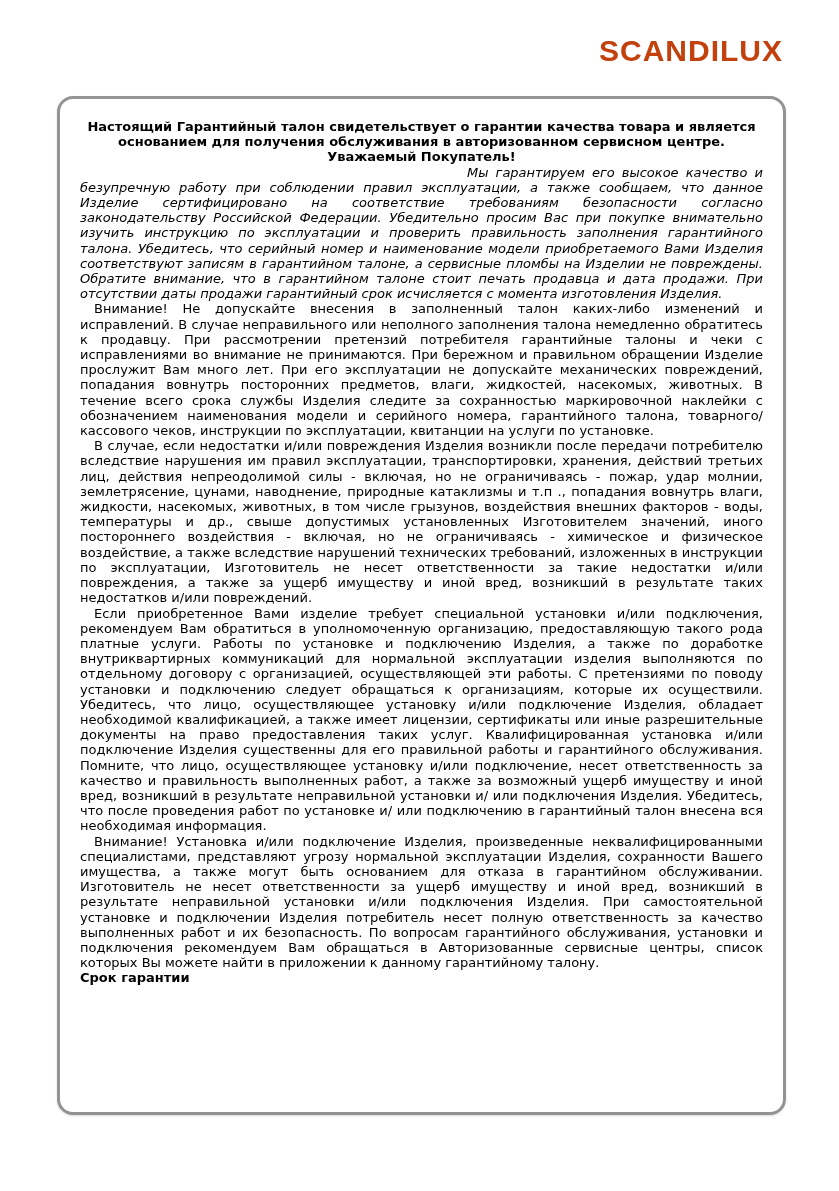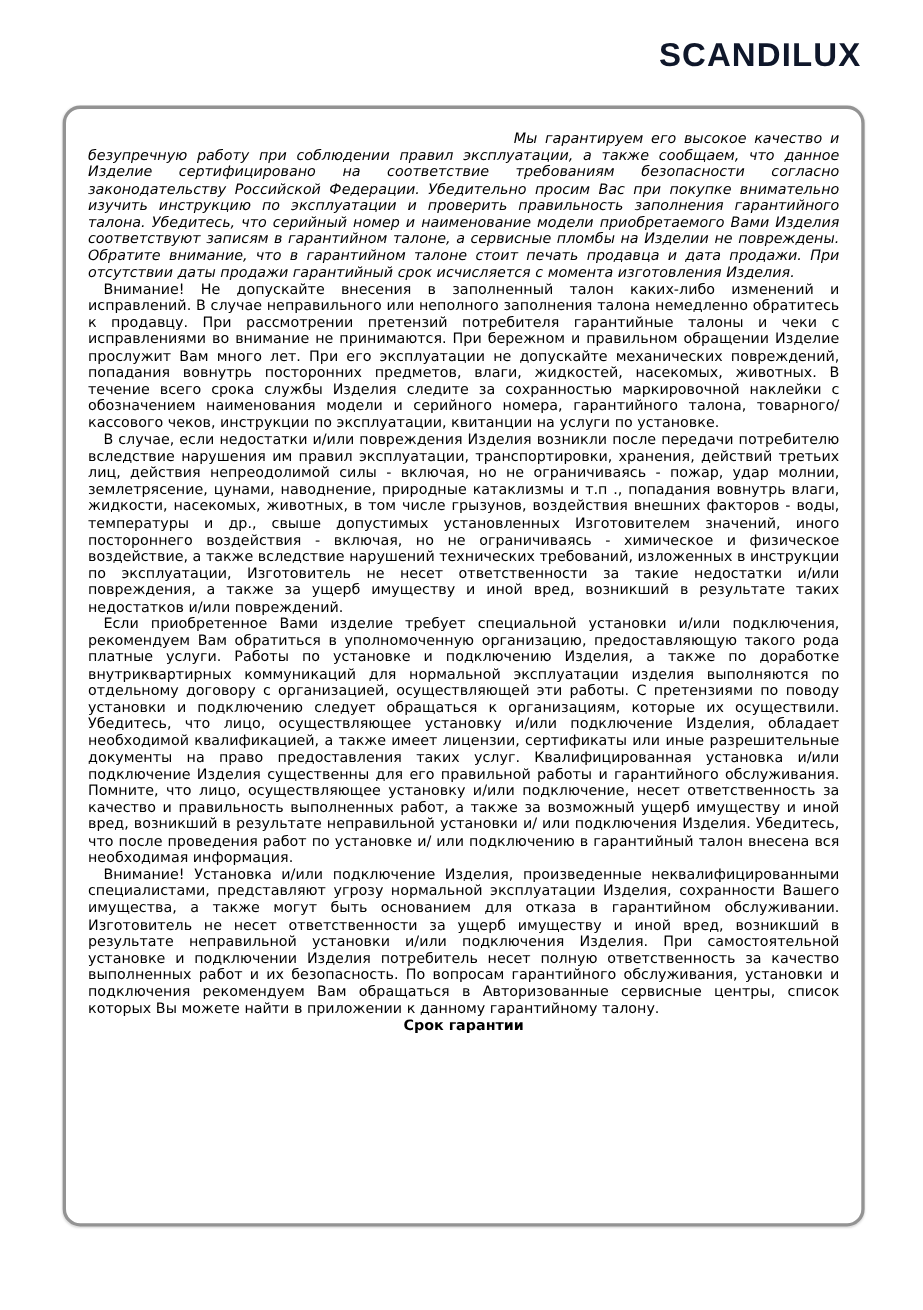--- a/index.html
+++ b/index.html
@@ -15,21 +15,21 @@
     color: #000;
   }
   .logo {
     position: absolute;
     top: 34px;
     right: 56px;
     font-family: "Liberation Sans", sans-serif;
     font-weight: bold;
     font-size: 30px;
     letter-spacing: 1px;
-    color: #0f172a;
+    color: #c2410c;
   }
   .card {
     position: absolute;
     left: 57px;
     top: 96px;
     width: 683px;
     min-height: 975px;
     border: 3px solid #939393;
     border-radius: 16px;
     padding: 20px 20px 18px 20px;
@@ -43,41 +43,43 @@
   }
   .para {
     text-align: justify;
   }
   .center-bold {
     font-weight: bold;
     text-align: center;
   }
   .left-bold {
     font-weight: bold;
-    text-align: center;
+    text-align: left;
   }
   .indent {
     text-indent: 14px;
   }
   .big-indent {
     text-indent: 387px;
     font-style: italic;
   }
   .att-label {
     font-weight: normal;
   }
 </style>
 </head>
 <body>
 
 <div class="logo">SCANDILUX</div>
 
 <div class="card">
 
+  <h2 class="center-bold">Настоящий Гарантийный талон свидетельствует о гарантии качества товара и является основанием для получения обслуживания в авторизованном сервисном центре.</h2>
 
+  <h2 class="center-bold">Уважаемый Покупатель!</h2>
 
   <p class="para big-indent">Мы гарантируем его высокое качество и безупречную работу при соблюдении правил эксплуатации, а также сообщаем, что данное Изделие сертифицировано на соответствие требованиям безопасности согласно законодательству Российской Федерации. Убедительно просим Вас при покупке внимательно изучить инструкцию по эксплуатации и проверить правильность заполнения гарантийного талона. Убедитесь, что серийный номер и наименование модели приобретаемого Вами Изделия соответствуют записям в гарантийном талоне, а сервисные пломбы на Изделии не повреждены. Обратите внимание, что в гарантийном талоне стоит печать продавца и дата продажи. При отсутствии даты продажи гарантийный срок исчисляется с момента изготовления Изделия.</p>
 
   <p class="para indent"><span class="att-label">Внимание!</span> <span>Не допускайте внесения в заполненный талон каких-либо изменений и исправлений. В случае неправильного или неполного заполнения талона немедленно обратитесь к продавцу. При рассмотрении претензий потребителя гарантийные талоны и чеки с исправлениями во внимание не принимаются. При бережном и правильном обращении Изделие прослужит Вам много лет. При его эксплуатации не допускайте механических повреждений, попадания вовнутрь посторонних предметов, влаги, жидкостей, насекомых, животных. В течение всего срока службы Изделия следите за сохранностью маркировочной наклейки с обозначением наименования модели и серийного номера, гарантийного талона, товарного/кассового чеков, инструкции по эксплуатации, квитанции на услуги по установке.</span></p>
 
   <p class="para indent">В случае, если недостатки и/или повреждения Изделия возникли после передачи потребителю вследствие нарушения им правил эксплуатации, транспортировки, хранения, действий третьих лиц, действия непреодолимой силы - включая, но не ограничиваясь - пожар, удар молнии, землетрясение, цунами, наводнение, природные катаклизмы и т.п ., попадания вовнутрь влаги, жидкости, насекомых, животных, в том числе грызунов, воздействия внешних факторов - воды, температуры и др., свыше допустимых установленных Изготовителем значений, иного постороннего воздействия - включая, но не ограничиваясь - химическое и физическое воздействие, а также вследствие нарушений технических требований, изложенных в инструкции по эксплуатации, Изготовитель не несет ответственности за такие недостатки и/или повреждения, а также за ущерб имуществу и иной вред, возникший в результате таких недостатков и/или повреждений.</p>
 
 
   <p class="para indent">Если приобретенное Вами изделие требует специальной установки и/или подключения, рекомендуем Вам обратиться в уполномоченную организацию, предоставляющую такого рода платные услуги. Работы по установке и подключению Изделия, а также по доработке внутриквартирных коммуникаций для нормальной эксплуатации изделия выполняются по отдельному договору с организацией, осуществляющей эти работы. С претензиями по поводу установки и подключению следует обращаться к организациям, которые их осуществили. Убедитесь, что лицо, осуществляющее установку и/или подключение Изделия, обладает необходимой квалификацией, а также имеет лицензии, сертификаты или иные разрешительные документы на право предоставления таких услуг. Квалифицированная установка и/или подключение Изделия существенны для его правильной работы и гарантийного обслуживания. Помните, что лицо, осуществляющее установку и/или подключение, несет ответственность за качество и правильность выполненных работ, а также за возможный ущерб имуществу и иной вред, возникший в результате неправильной установки и/ или подключения Изделия. Убедитесь, что после проведения работ по установке и/ или подключению в гарантийный талон внесена вся необходимая информация.</p>
 

